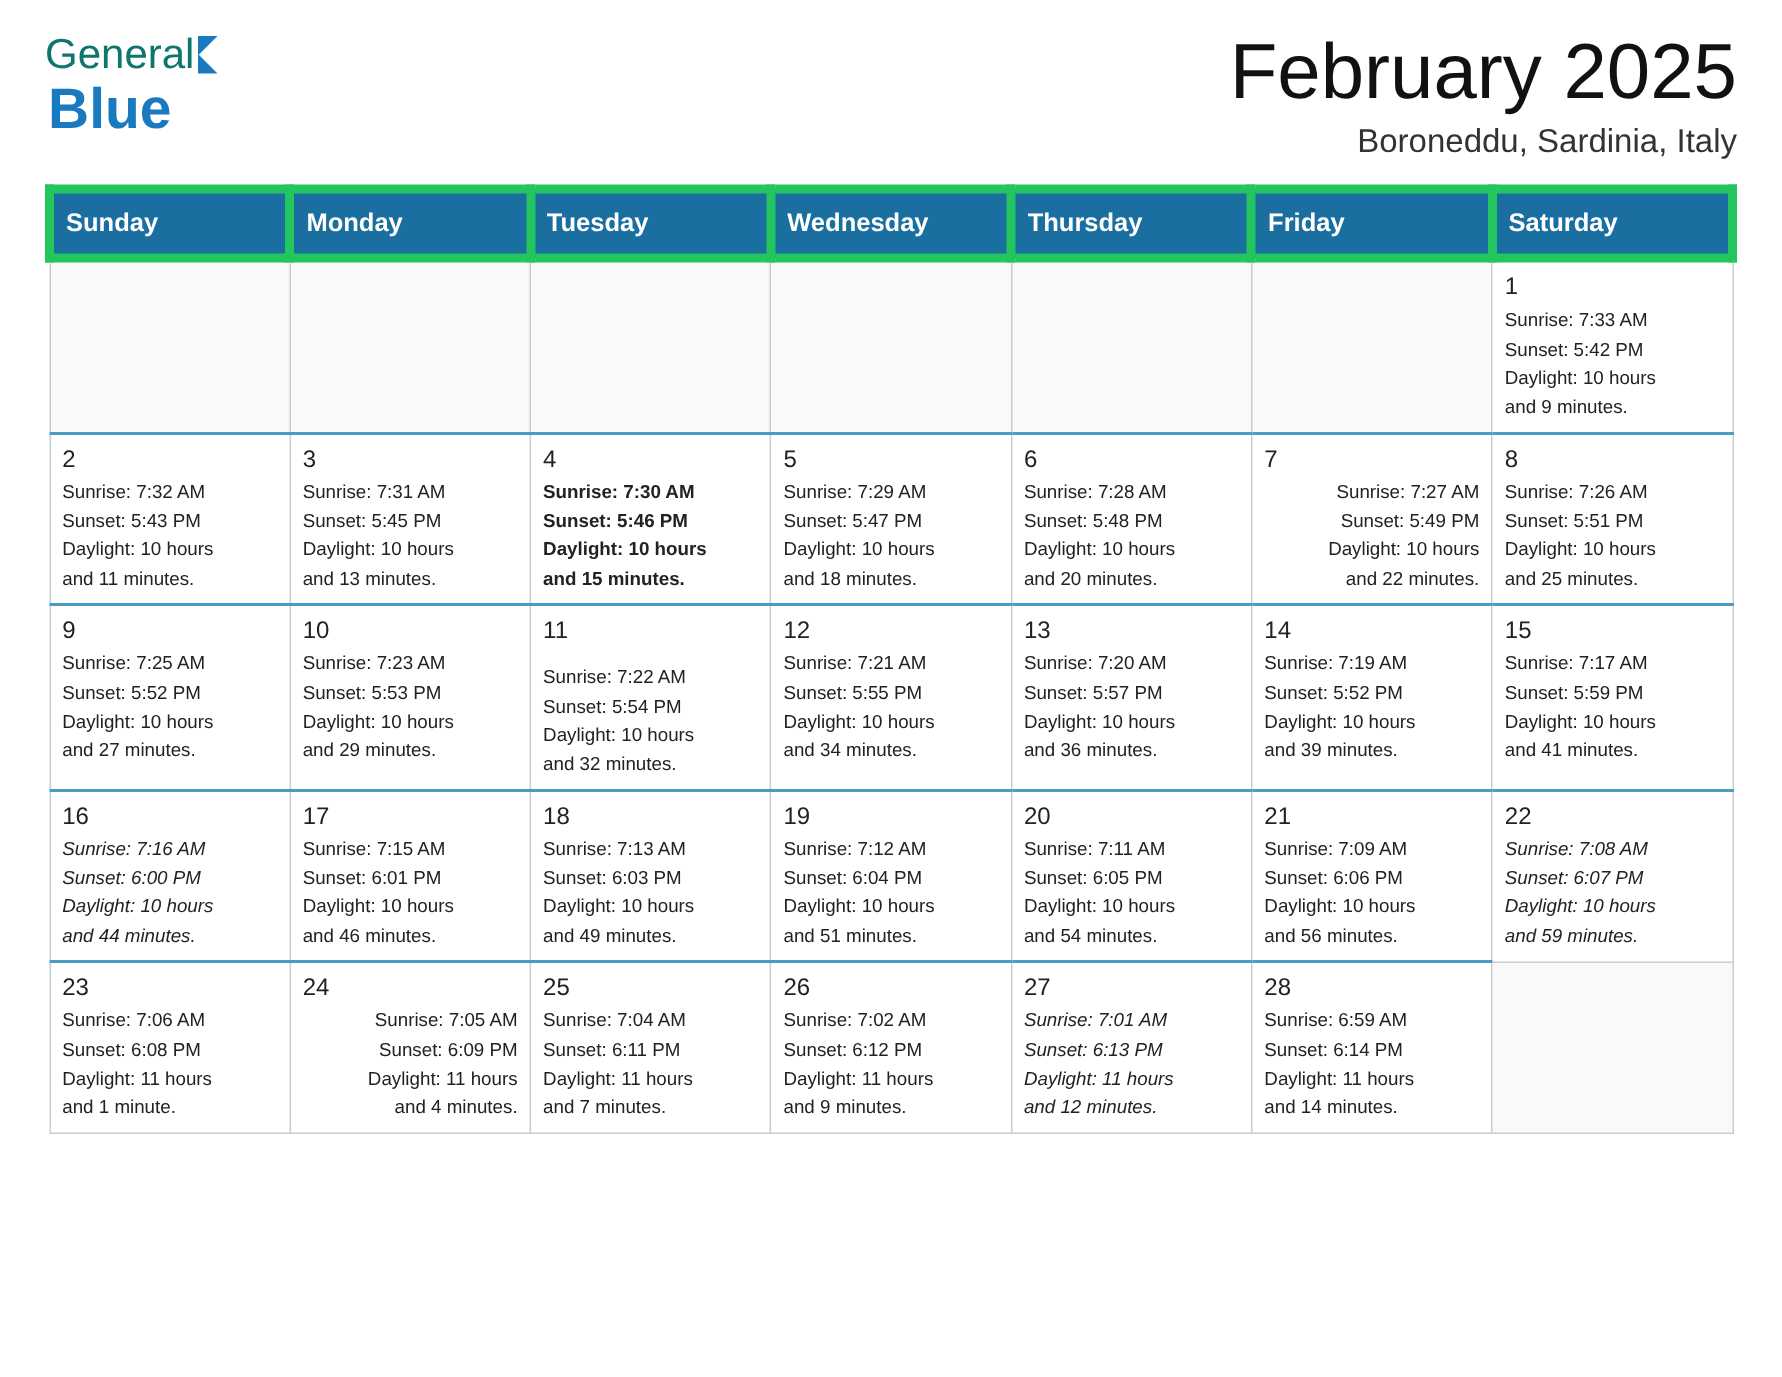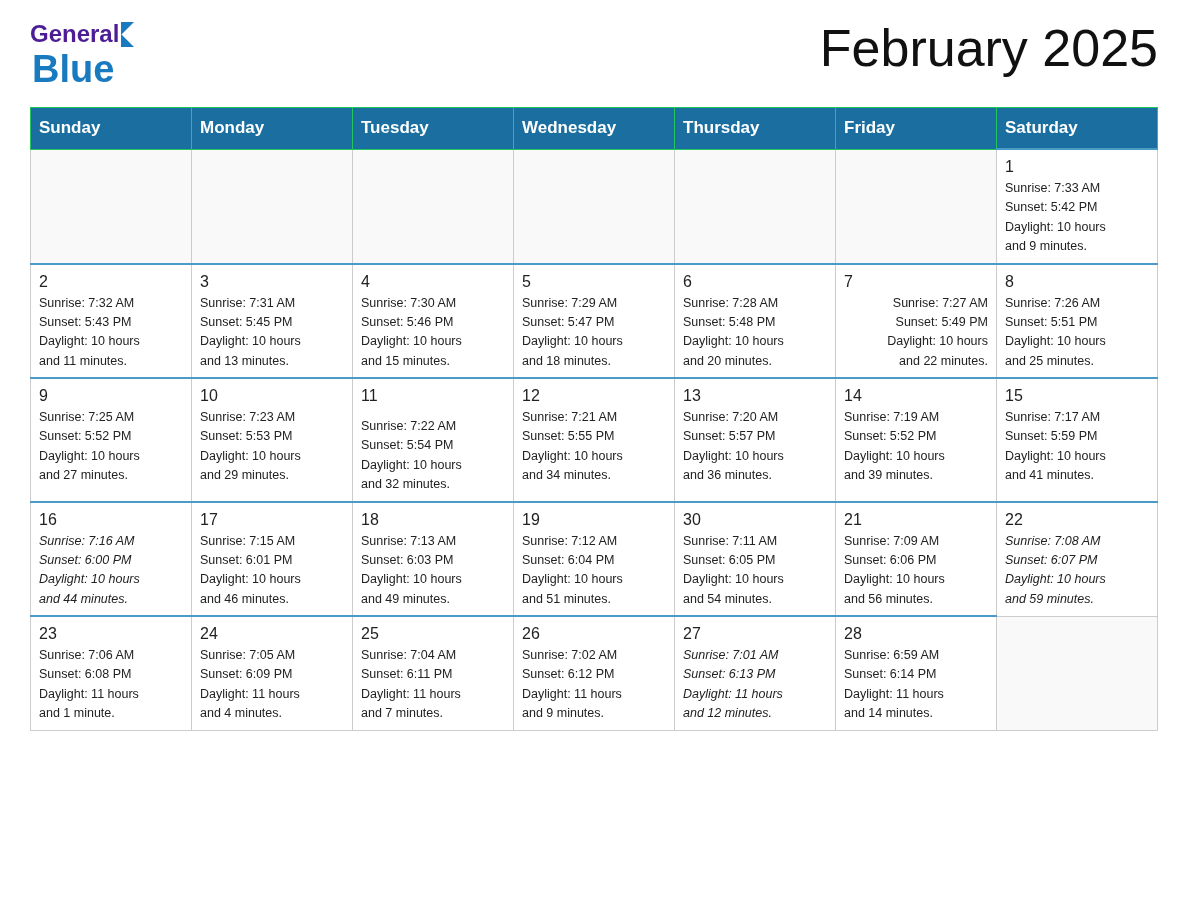--- a/index.html
+++ b/index.html
@@ -10,23 +10,23 @@
       min-height: 918px;
       padding: 20px 30px;
     }
     .header {
       display: flex;
       justify-content: space-between;
       align-items: flex-start;
       margin-bottom: 16px;
     }
     .logo-text-general {
-      font-size: 24px;
-      font-weight: bold;
-      color: #4c1d95;
+      font-size: 28px;
+      font-weight: normal;
+      color: #0f766e;
     }
     .logo-wrapper {
       display: flex;
       flex-direction: column;
     }
     .title-block {
       text-align: right;
     }
     .month-title {
       font-size: 52px;
@@ -44,21 +44,21 @@
       border-collapse: collapse;
       table-layout: fixed;
     }
     .calendar thead tr th {
       background-color: #1a6fa0;
       color: #fff;
       font-size: 17px;
       font-weight: bold;
       padding: 10px 8px;
       text-align: left;
-      border: 1px solid #22c55e;
+      border: 6px solid #22c55e;
       margin-top: 22px;
     }
     .calendar tbody tr td {
       vertical-align: top;
       padding: 8px 8px 6px 8px;
       border: 1px solid #ccc;
       border-top: 2px solid #4a9cc7;
       min-height: 100px;
       height: 110px;
       font-size: 13px;
@@ -96,20 +96,21 @@
         <div style="width:0;height:0;border-left:13px solid #1a7abf;border-top:0px solid transparent;border-bottom:13px solid transparent;margin-bottom:-1px;"></div>
         <div style="width:0;height:0;border-left:13px solid #1a7abf;border-top:13px solid transparent;border-bottom:0px solid transparent;"></div>
       </div>
     </div>
     <div style="display:flex;align-items:center;">
       <span style="font-size:38px;font-weight:bold;color:#1a7abf;margin-left:2px;">Blue</span>
     </div>
   </div>
   <div class="title-block">
     <div class="month-title">February 2025</div>
+    <div class="location-title">Boroneddu, Sardinia, Italy</div>
   </div>
 </div>
 
 <table class="calendar">
   <thead>
     <tr>
       <th>Sunday</th>
       <th>Monday</th>
       <th>Tuesday</th>
       <th>Wednesday</th>
@@ -144,21 +145,21 @@
         </td>
         <td>
           <span class="day-number">3</span>
           <div class="day-info" style="white-space: pre-line;">Sunrise: 7:31 AM
 Sunset: 5:45 PM
 Daylight: 10 hours
 and 13 minutes.</div>
         </td>
         <td>
           <span class="day-number">4</span>
-          <div class="day-info" style="white-space: pre-line;">Sunrise: 7:30 AM
+          <div class="day-info" style="white-space: pre-line; font-weight: bold;">Sunrise: 7:30 AM
 Sunset: 5:46 PM
 Daylight: 10 hours
 and 15 minutes.</div>
         </td>
         <td>
           <span class="day-number">5</span>
           <div class="day-info" style="white-space: pre-line;">Sunrise: 7:29 AM
 Sunset: 5:47 PM
 Daylight: 10 hours
 and 18 minutes.</div>
@@ -259,21 +260,21 @@
 and 49 minutes.</div>
         </td>
         <td>
           <span class="day-number">19</span>
           <div class="day-info" style="white-space: pre-line;">Sunrise: 7:12 AM
 Sunset: 6:04 PM
 Daylight: 10 hours
 and 51 minutes.</div>
         </td>
         <td>
-          <span class="day-number">30</span>
+          <span class="day-number">20</span>
           <div class="day-info" style="white-space: pre-line;">Sunrise: 7:11 AM
 Sunset: 6:05 PM
 Daylight: 10 hours
 and 54 minutes.</div>
         </td>
         <td>
           <span class="day-number">21</span>
           <div class="day-info" style="white-space: pre-line;">Sunrise: 7:09 AM
 Sunset: 6:06 PM
 Daylight: 10 hours
@@ -290,21 +291,21 @@
       <tr>
         <td>
           <span class="day-number">23</span>
           <div class="day-info" style="white-space: pre-line;">Sunrise: 7:06 AM
 Sunset: 6:08 PM
 Daylight: 11 hours
 and 1 minute.</div>
         </td>
         <td>
           <span class="day-number">24</span>
-          <div class="day-info" style="white-space: pre-line;">Sunrise: 7:05 AM
+          <div class="day-info" style="white-space: pre-line; text-align: right;">Sunrise: 7:05 AM
 Sunset: 6:09 PM
 Daylight: 11 hours
 and 4 minutes.</div>
         </td>
         <td>
           <span class="day-number">25</span>
           <div class="day-info" style="white-space: pre-line;">Sunrise: 7:04 AM
 Sunset: 6:11 PM
 Daylight: 11 hours
 and 7 minutes.</div>

